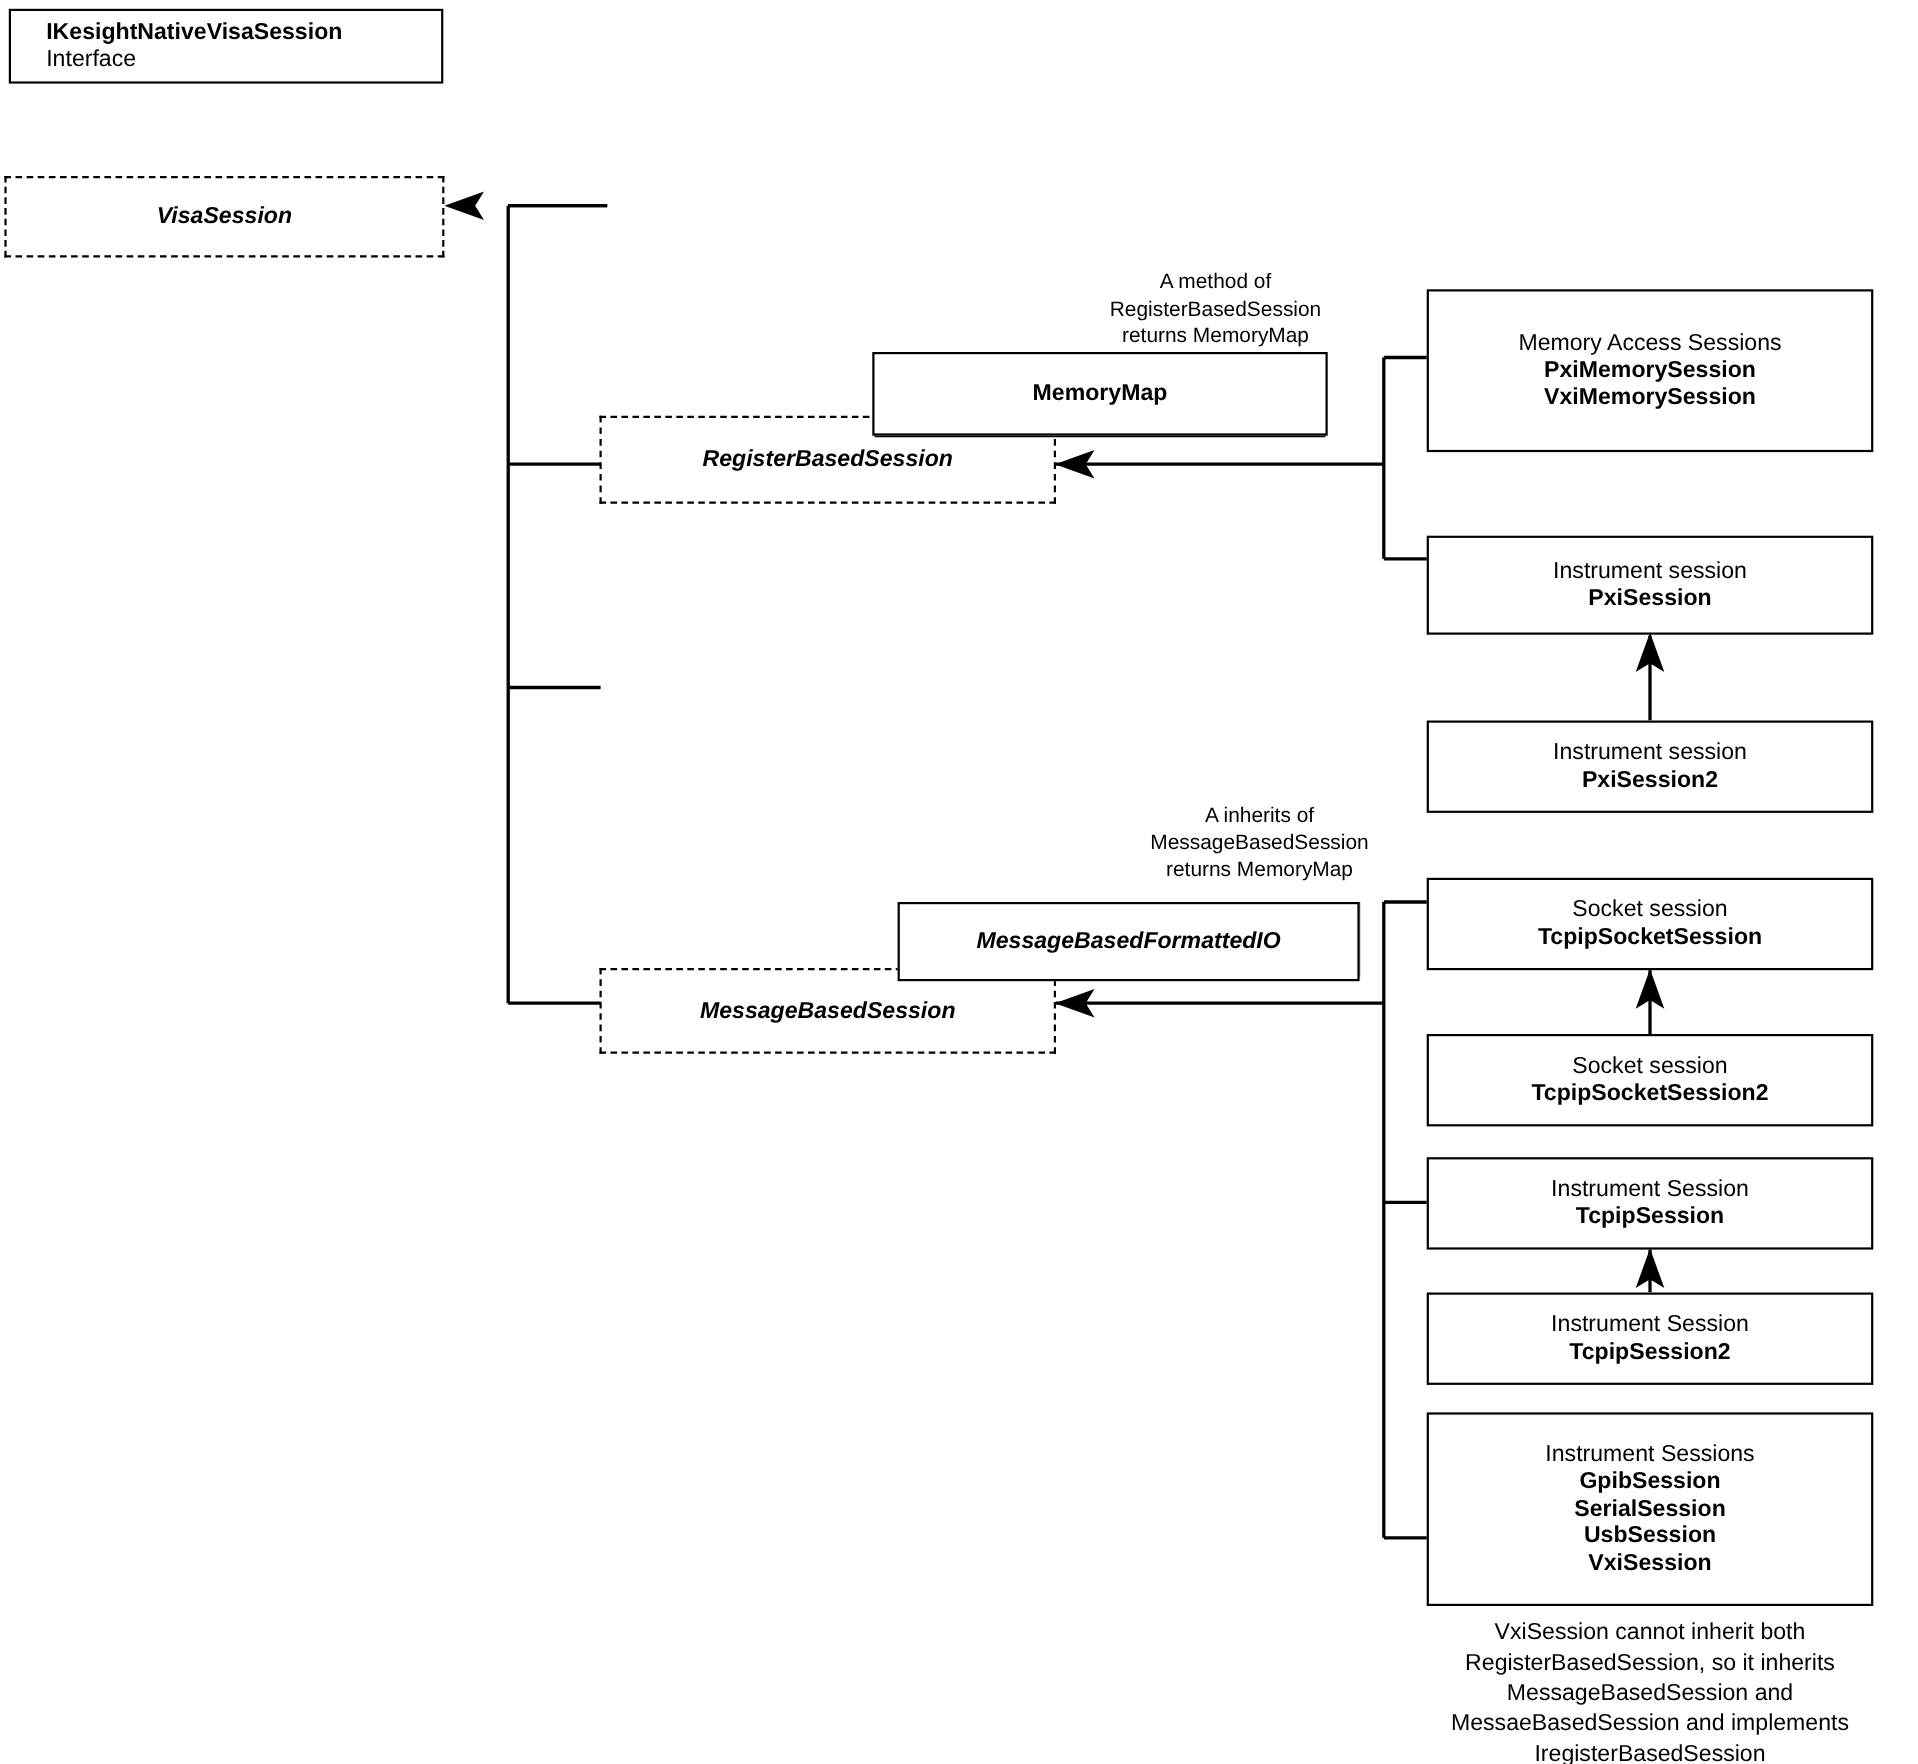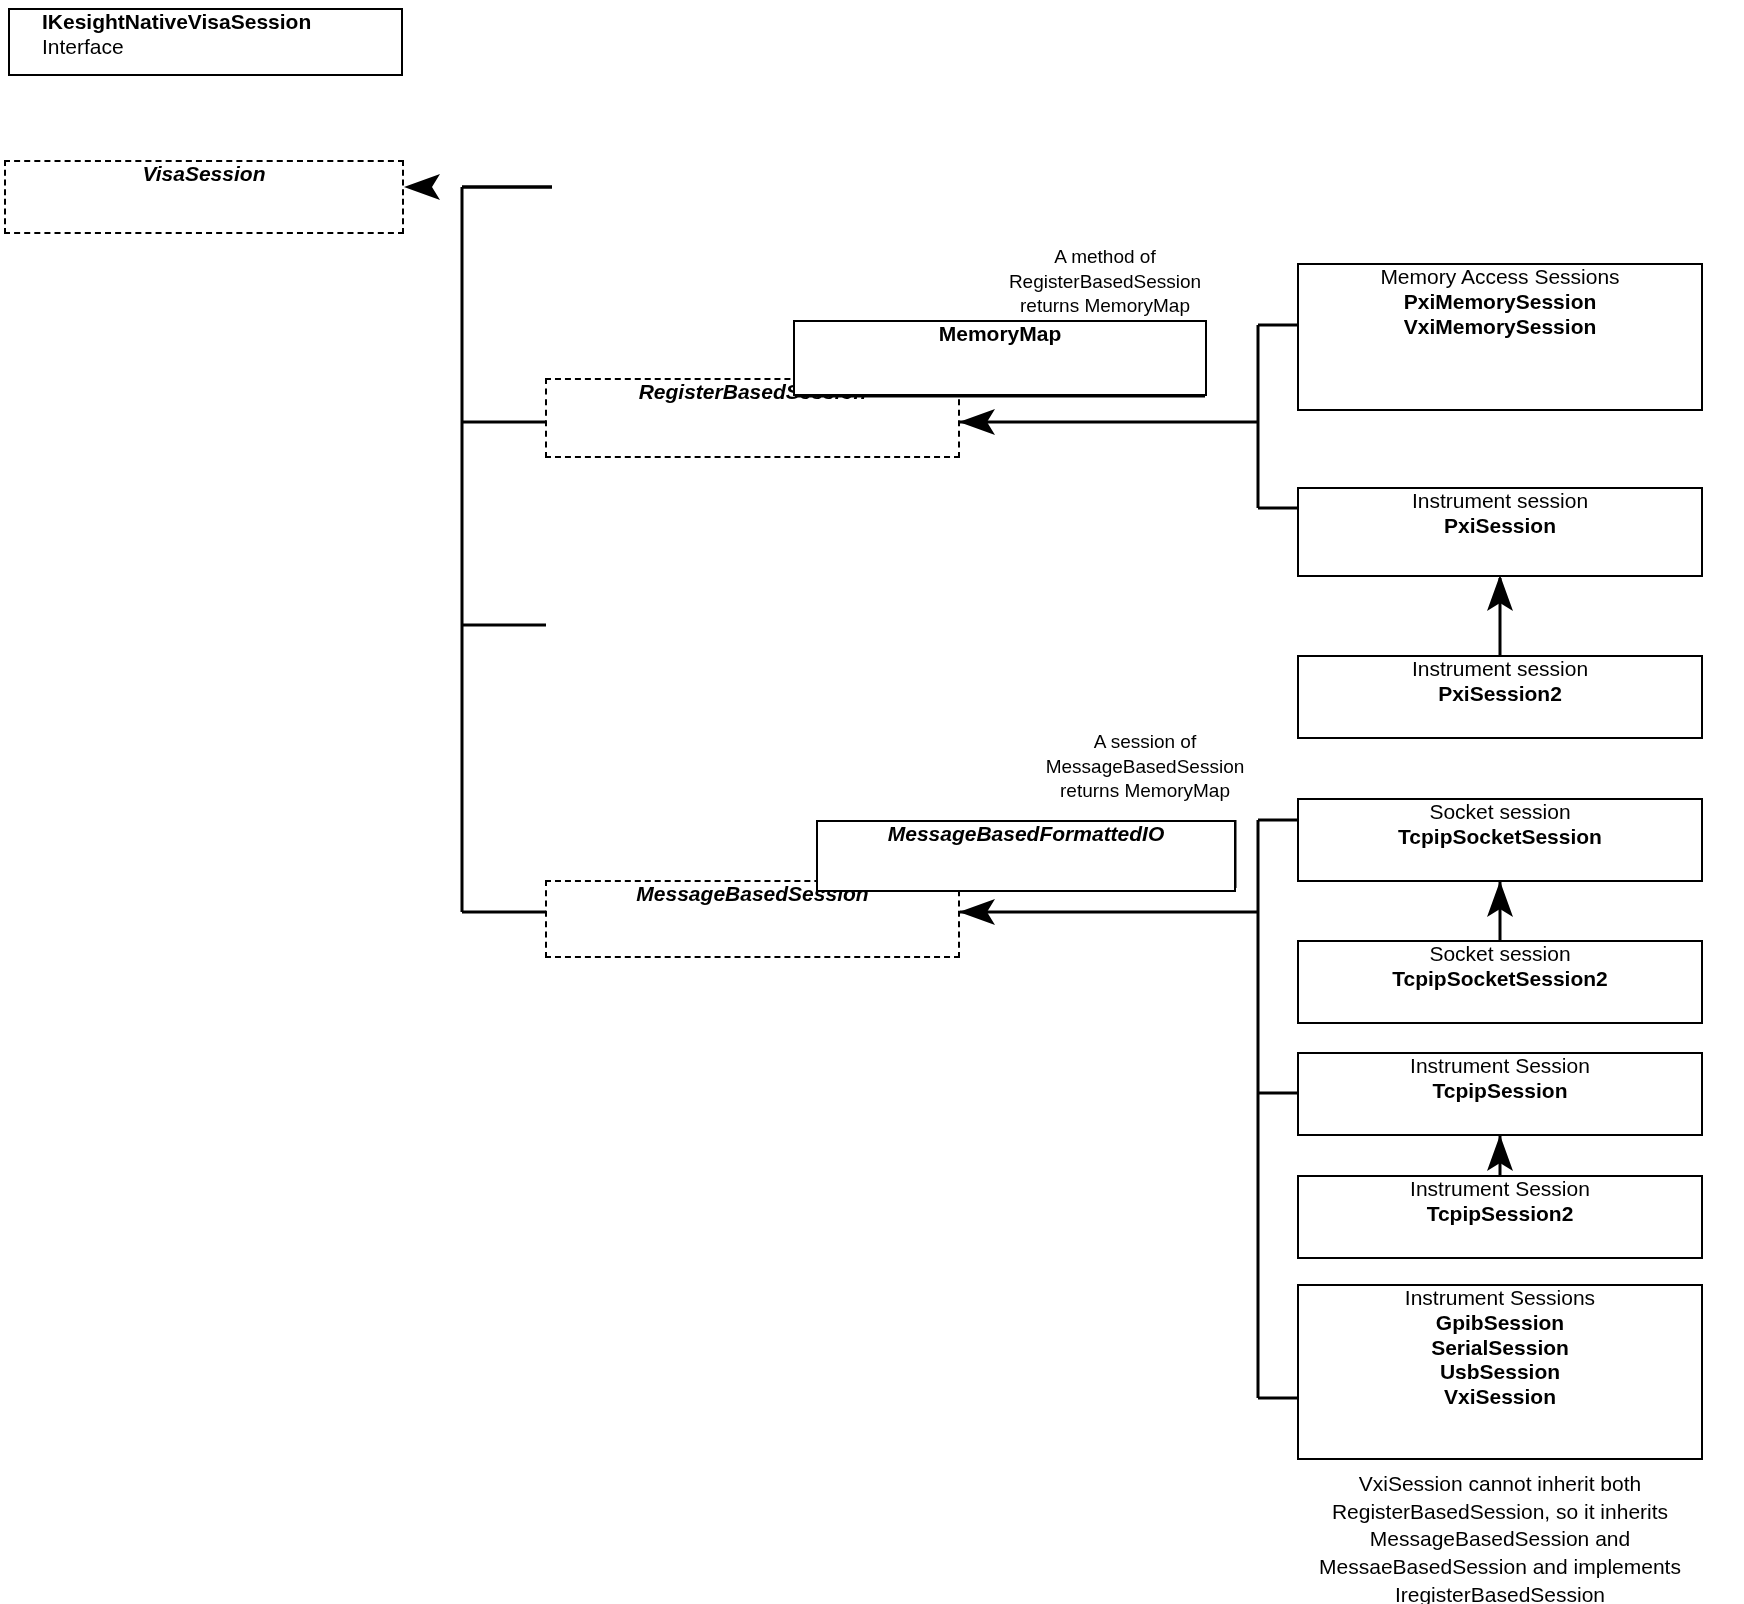--- a/index.html
+++ b/index.html
@@ -19,20 +19,21 @@
     overflow: hidden;
   }
   .box {
     position: absolute;
     box-sizing: border-box;
     border: 2px solid #000000;
     background: #ffffff;
     display: flex;
     flex-direction: column;
     align-items: center;
+    justify-content: center;
     text-align: center;
     line-height: 1.18;
     z-index: 3;
   }
   .box.dashed {
     border: 2px dashed #000000;
     background: transparent;
     z-index: 2;
   }
   .ln-plain {
@@ -179,21 +180,21 @@
     <div class="ln-sealed">PxiSession</div>
   </div>
 
   <div class="box" style="left:1297px; top:655px; width:406px; height:84px;">
     <div class="ln-plain">Instrument session</div>
     <div class="ln-sealed">PxiSession2</div>
   </div>
 
 
   <div class="note" style="left:975px; top:730px; width:340px;">
-    <div>A session of</div>
+    <div>A inherits of</div>
     <div>MessageBasedSession</div>
     <div>returns MemoryMap</div>
   </div>
 
   <div class="box" style="left:816px; top:820px; width:420px; height:72px;">
     <div class="ln-abstract">MessageBasedFormattedIO</div>
   </div>
 
   <div class="box dashed" style="left:545px; top:880px; width:415px; height:78px;">
     <div class="ln-abstract">MessageBasedSession</div>

